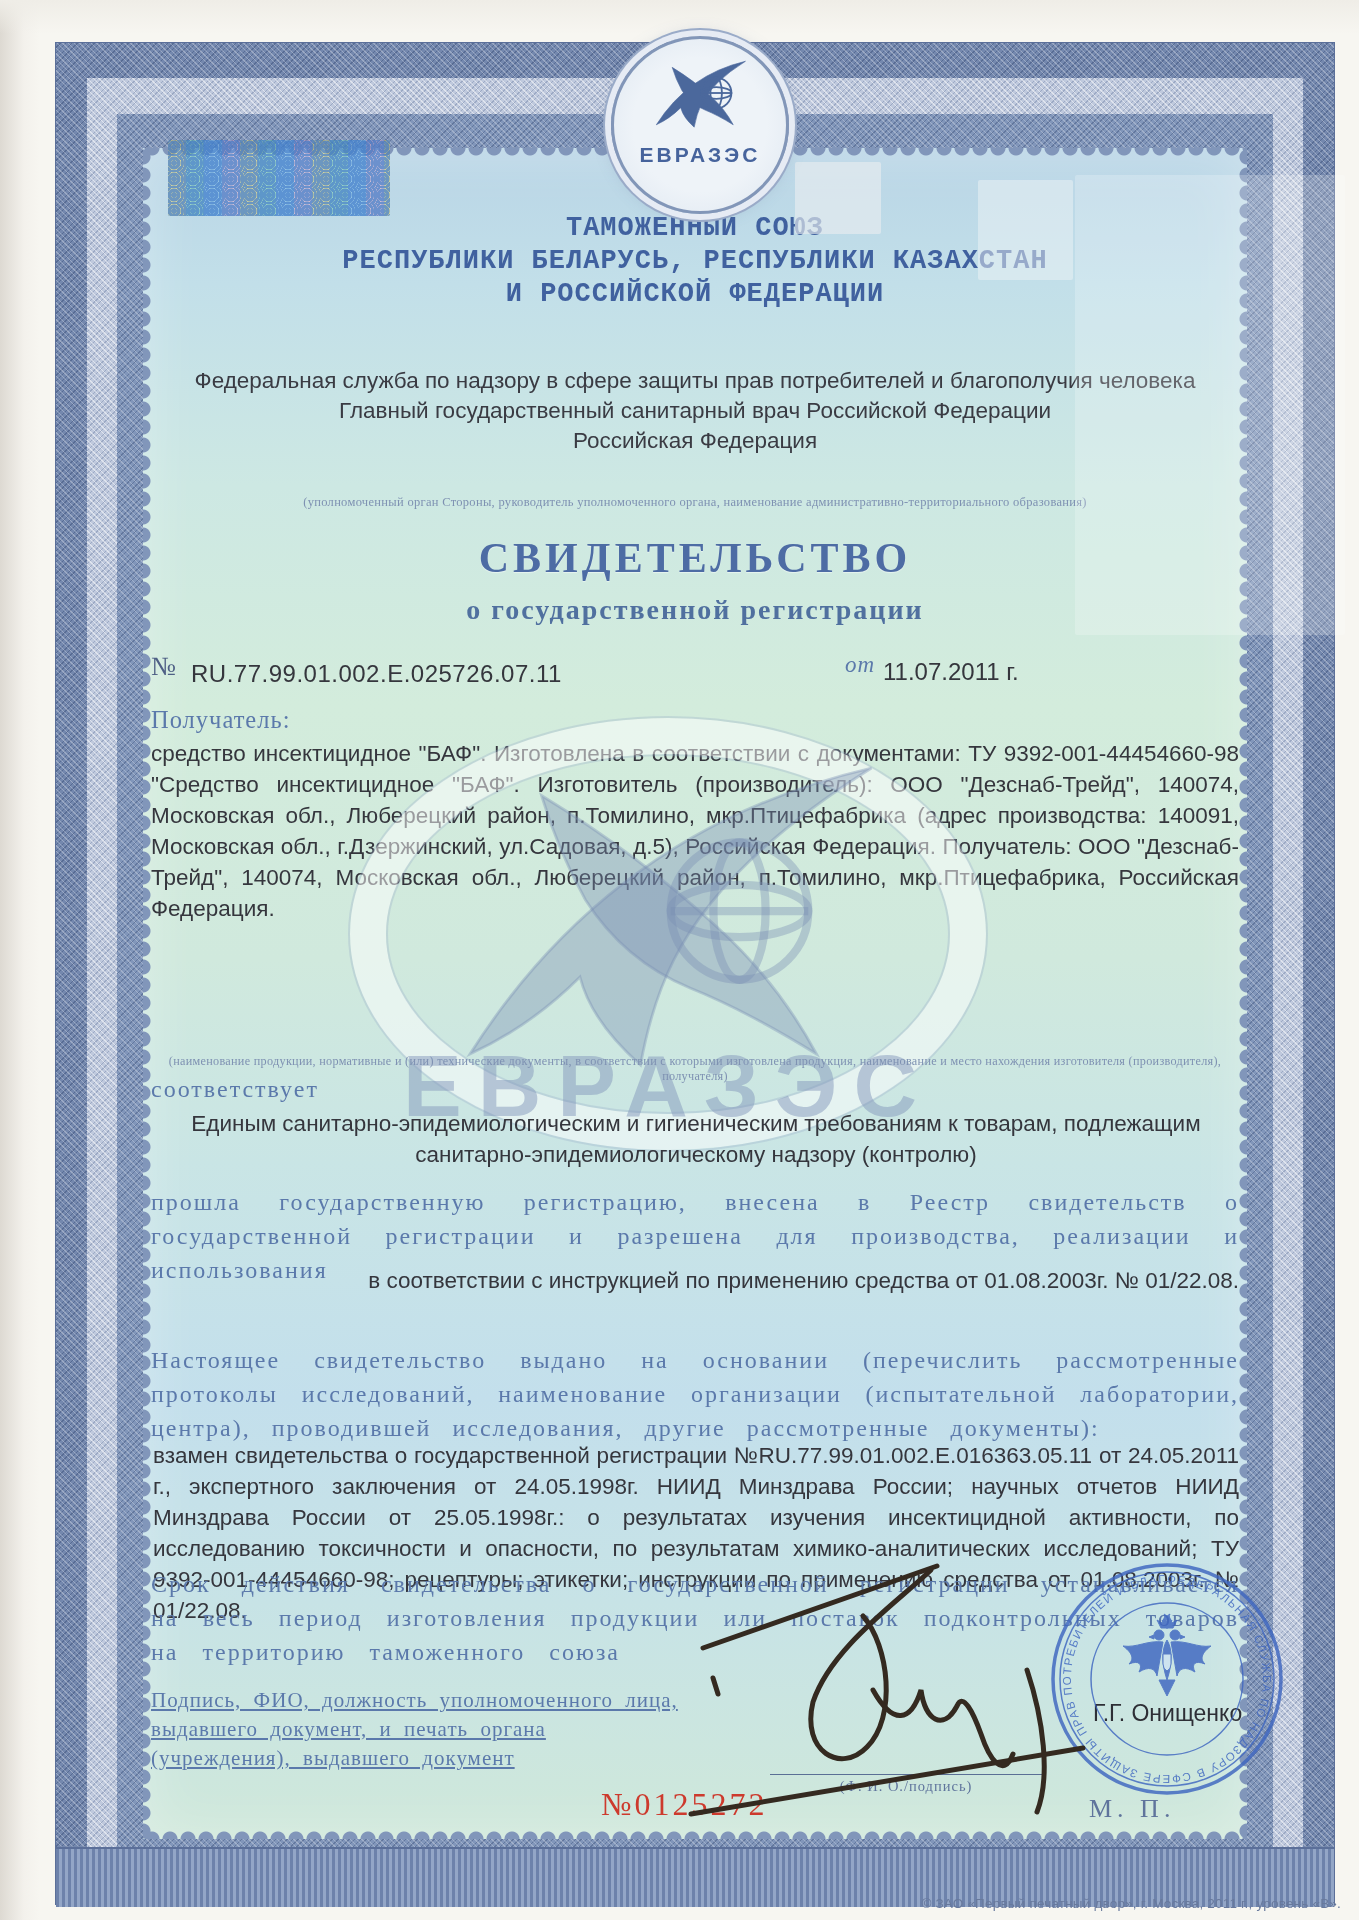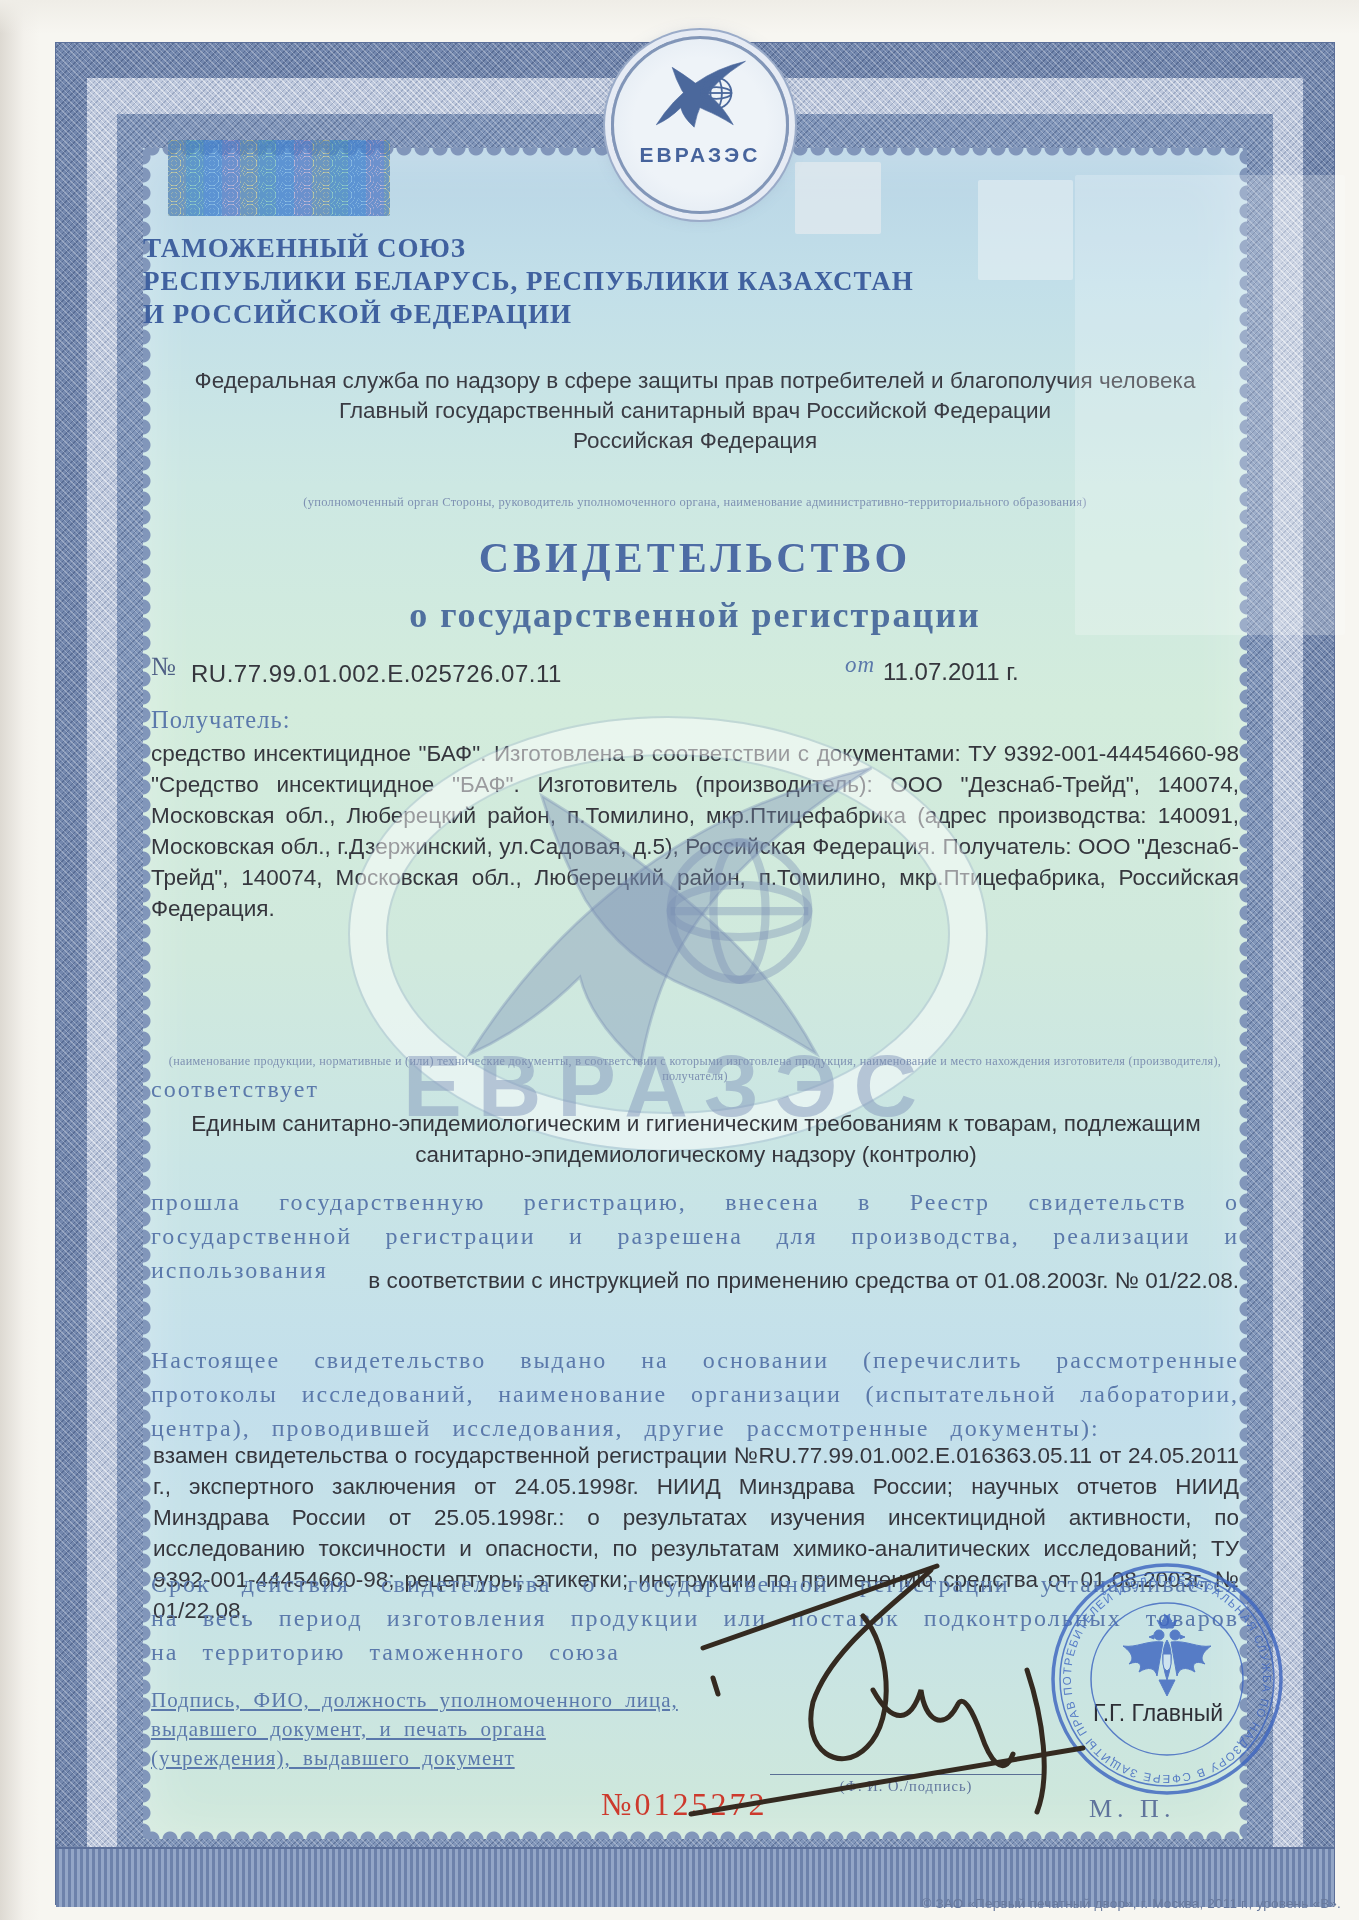--- a/index.html
+++ b/index.html
@@ -91,34 +91,34 @@
   .medallion .org-name{
     font-family:"Liberation Sans","DejaVu Sans",sans-serif;
     font-weight:bold;font-size:21px;letter-spacing:3px;color:#46639c;margin-top:2px;
   }
 
   
   .abs{position:absolute;}
   .serifblue{font-family:"Liberation Serif","DejaVu Serif",serif;color:#5b79ab;}
   .dark{color:#35363d;}
   .hdr{
-    left:0;width:100%;top:64px;text-align:left;
-    font-family:Liberation Serif, serif;
-    font-weight:bold;color:#40619f;font-size:27px;line-height:33px;letter-spacing:1px;margin-top:20px;
+    left:0;width:100%;top:64px;text-align:center;
+    font-family:Liberation Mono, monospace;
+    font-weight:bold;color:#40619f;font-size:27px;line-height:33px;letter-spacing:1px;
   }
   .agency{left:0;width:100%;top:218px;text-align:center;font-size:22.5px;line-height:30px;color:#3a3b43;}
   .smallnote{left:0;width:100%;text-align:center;font-family:"Liberation Serif","DejaVu Serif",serif;
     color:#7e91b2;font-size:12.5px;letter-spacing:.3px;}
   .note1{top:347px;}
   .title-main{left:0;width:100%;top:386px;text-align:center;
     font-family:"Liberation Serif","DejaVu Serif",serif;font-weight:bold;
     font-size:42px;letter-spacing:4px;color:#4d6ca4;text-shadow:0 1px 1px rgba(255,255,255,.5);}
   .title-sub{left:0;width:100%;top:446px;text-align:center;
     font-family:"Liberation Serif","DejaVu Serif",serif;font-weight:bold;
-    font-size:36px;letter-spacing:2px;color:#50709f;}
+    font-size:28px;letter-spacing:2px;color:#50709f;}
   .no-label{left:8px;top:504px;font-family:"Liberation Serif","DejaVu Serif",serif;
     font-size:26px;color:#4e5f85;}
   .no-value{left:48px;top:512px;font-size:24px;letter-spacing:.5px;}
   .date-label{left:702px;top:504px;font-family:"Liberation Serif","DejaVu Serif",serif;
     font-size:23px;color:#5b79ab;letter-spacing:1px;font-style:italic;}
   .date-value{left:740px;top:510px;font-size:24px;}
   .prod-label{left:8px;top:558px;font-size:24.5px;letter-spacing:1px;}
   .body-dark{font-size:22.5px;line-height:31px;text-align:justify;}
   .prod-text{left:8px;top:590px;width:1088px;}
   .note2{top:906px;font-size:12.2px;}
@@ -221,21 +221,21 @@
 
   <div class="abs bluejust reg-text">прошла государственную регистрацию, внесена в Реестр свидетельств о государственной регистрации и разрешена для производства, реализации и использования</div>
   <div class="abs dark instr-text">в соответствии с инструкцией по применению средства от 01.08.2003г. № 01/22.08.</div>
 
   <div class="abs bluejust basis-intro">Настоящее свидетельство выдано на основании (перечислить рассмотренные протоколы исследований, наименование организации (испытательной лаборатории, центра), проводившей исследования, другие рассмотренные документы):</div>
   <div class="abs dark body-dark basis-text">взамен свидетельства о государственной регистрации №RU.77.99.01.002.Е.016363.05.11 от 24.05.2011 г., экспертного заключения от 24.05.1998г. НИИД Минздрава России; научных отчетов НИИД Минздрава России от 25.05.1998г.: о результатах изучения инсектицидной активности, по исследованию токсичности и опасности, по результатам химико-аналитических исследований; ТУ 9392-001-44454660-98; рецептуры; этикетки; инструкции по применению средства от 01.08.2003г. № 01/22.08.</div>
 
   <div class="abs bluejust validity-text">Срок действия свидетельства о государственной регистрации устанавливается на весь период изготовления продукции или поставок подконтрольных товаров на территорию таможенного союза</div>
 
   <div class="abs sig-caption">Подпись, ФИО, должность уполномоченного лица, выдавшего документ, и печать органа (учреждения), выдавшего документ</div>
-  <div class="abs sig-name">Г.Г. Главный</div>
+  <div class="abs sig-name">Г.Г. Онищенко</div>
   <div class="abs sig-line"></div>
   <div class="abs sig-note">(Ф. И. О./подпись)</div>
   <div class="abs serial">№0125272</div>
   <div class="abs mp">М. П.</div>
 </div>
 
 <div class="light-patch patch-a"></div>
 <div class="light-patch patch-b"></div>
 <div class="light-patch patch-c"></div>
 

